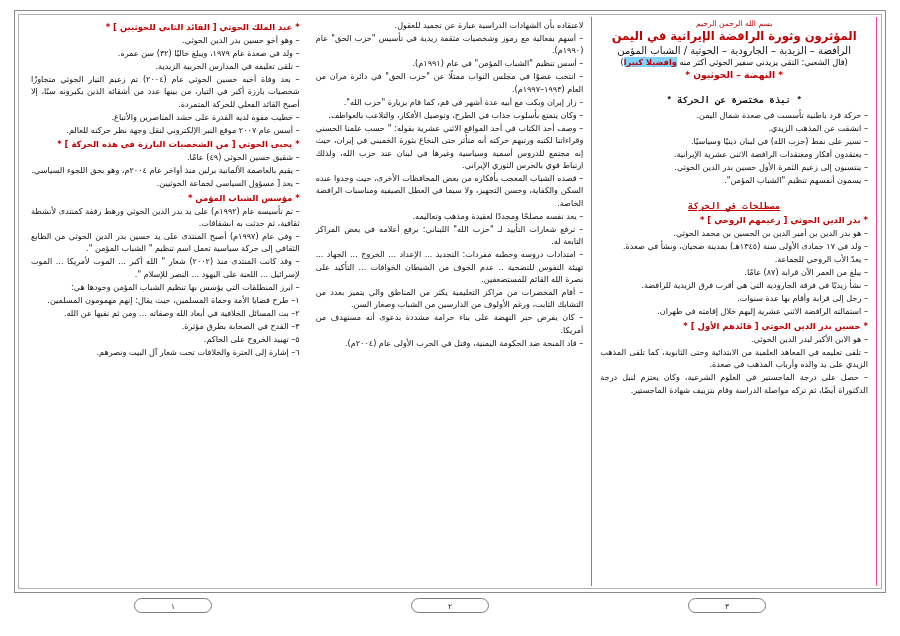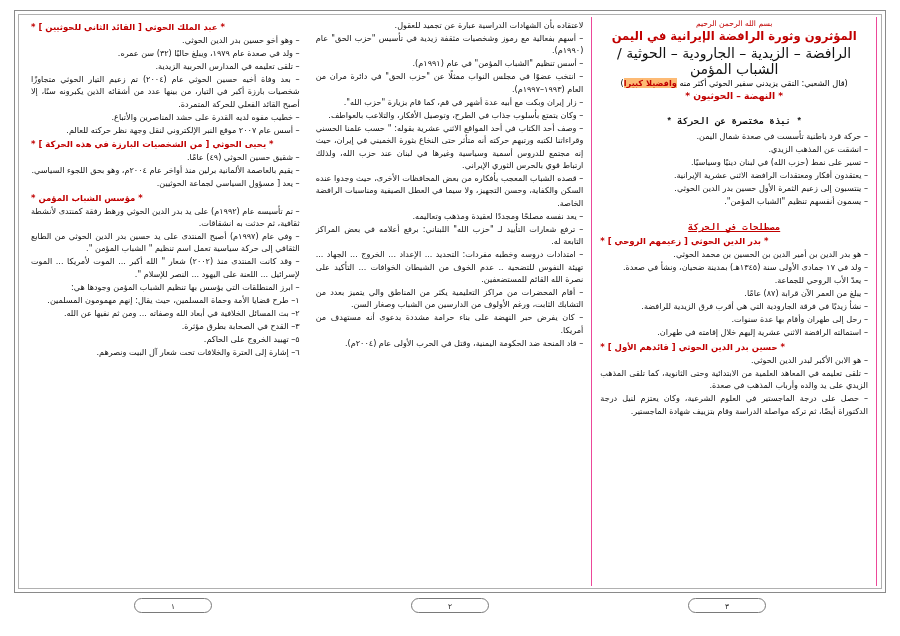--- a/index.html
+++ b/index.html
@@ -78,21 +78,21 @@
   }
   .maintitle {
     font-size: 11.6px;
     font-weight: bold;
     color: #c00000;
     text-align: center;
     letter-spacing: 0.3px;
     margin-bottom: 2px;
   }
   .subtitle {
-    font-size: 14px;
+    font-size: 10px;
     color: #111111;
     text-align: center;
     margin-bottom: 1px;
   }
   .quote-line {
     font-size: 8.2px;
     text-align: center;
     margin-bottom: 1px;
   }
   .quote-line .red {
@@ -115,28 +115,28 @@
     font-family: Liberation Mono, monospace;
   }
   .sechead.red {
     color: #c00000;
     text-decoration: underline;
   }
   .subhead {
     font-size: 8.5px;
     font-weight: bold;
     color: #111111;
-    text-align: left;
+    text-align: right;
     margin: 3px 0 2px 0;
   }
   .subhead.redtext {
     color: #c00000;
   }
   .hl {
-    background: #fdba74;
+    background: #7dd3fc;
   }
   
   .footer {
     position: absolute;
     left: 14px;
     top: 598px;
     width: 872px;
     height: 30px;
   }
   .pagebox {
@@ -183,21 +183,21 @@
         <div class="line">– ينتسبون إلى زعيم الثمرة الأول حسين بدر الدين الحوثي.</div>
         <div class="line">– يسمون أنفسهم تنظيم "الشباب المؤمن".</div>
 
         <div class="sechead red">مصطلحات في الحركة</div>
         <div class="subhead redtext">* بدر الدين الحوثي [ زعيمهم الروحي ] *</div>
         <div class="line">– هو بدر الدين بن أمير الدين بن الحسين بن محمد الحوثي.</div>
         <div class="line">– ولد في ١٧ جمادى الأولى سنة (١٣٤٥هـ) بمدينة ضحيان، ونشأ في صعدة.</div>
         <div class="line">– يعدّ الأب الروحي للجماعة.</div>
         <div class="line">– يبلغ من العمر الآن قرابة (٨٧) عامًا.</div>
         <div class="line">– نشأ زيديًا في فرقة الجارودية التي هي أقرب فرق الزيدية للرافضة.</div>
-        <div class="line">– رحل إلى طهران وأقام بها عدة سنوات.</div>
+        <div class="line">– رحل إلى قرابة وأقام بها عدة سنوات.</div>
         <div class="line">– استمالته الرافضة الاثني عشرية إليهم خلال إقامته في طهران.</div>
         <div class="subhead redtext">* حسين بدر الدين الحوثي [ قائدهم الأول ] *</div>
         <div class="line">– هو الابن الأكبر لبدر الدين الحوثي.</div>
         <div class="line">– تلقى تعليمه في المعاهد العلمية من الابتدائية وحتى الثانوية، كما تلقى المذهب الزيدي على يد والده وأرباب المذهب في صعدة.</div>
         <div class="line">– حصل على درجة الماجستير في العلوم الشرعية، وكان يعتزم لنيل درجة الدكتوراة أيضًا، ثم تركه مواصلة الدراسة وقام بتزييف شهادة الماجستير.</div>
       </div>
 
       <div class="col divider-left">
         <div class="line">لاعتقاده بأن الشهادات الدراسية عبارة عن تجميد للعقول.</div>
         <div class="line">– أسهم بفعالية مع رموز وشخصيات مثقفة زيدية في تأسيس "حزب الحق" عام (١٩٩٠م).</div>

